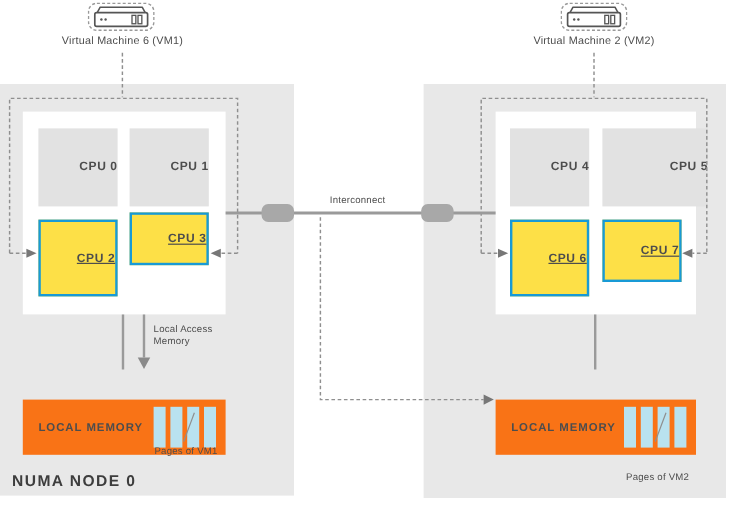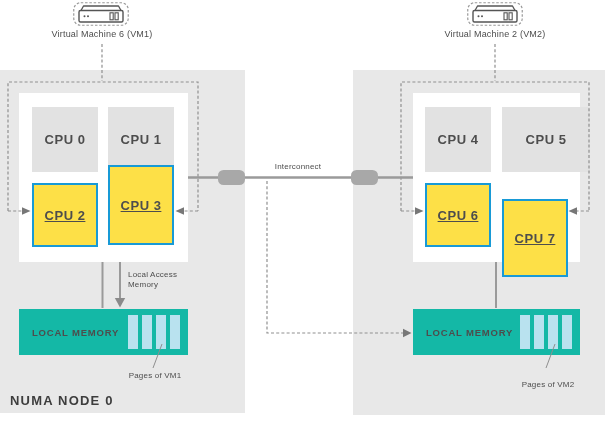--- a/index.html
+++ b/index.html
@@ -6,25 +6,25 @@
     --node-bg:#e8e8e8; --cpu-idle-bg:#e2e2e2; --cpu-active-border:#189ad6;
     --memory-page:#b9e2ef; --line-gray:#9a9a9a; --dash-gray:#8f8f8f;
     --text:#4d4d4d; --title-text:#3d3d3d; --pill-gray:#a8a8a8;
   }
   *{margin:0;padding:0;box-sizing:border-box;}
   body{background:#fff;font-family:"Liberation Sans",sans-serif;}
   .canvas{position:relative;width:613px;height:423px;background:#fff;overflow:hidden;}
   .abs{position:absolute;}
   .node-box{background:var(--node-bg);}
   .white-box{background:#fff;}
-  .cpu{display:flex;align-items:center;justify-content:center;
-       font-size:13px;font-weight:700;letter-spacing:.5px;color:var(--text);}
+  .cpu{display:flex;align-items:center;justify-content:flex-end;
+       font-size:10px;font-weight:700;letter-spacing:.5px;color:var(--text);}
   .cpu.idle{background:var(--cpu-idle-bg);}
   .cpu.active{background:#fde047;border:2px solid var(--cpu-active-border);text-decoration:underline;}
-  .mem-box{background:#14b8a6;display:flex;align-items:center;}
+  .mem-box{background:#f97316;display:flex;align-items:center;margin-top:24px;}
   .mem-label{font-size:9.5px;font-weight:700;letter-spacing:.8px;color:var(--text);padding-left:13px;}
   .pages{position:absolute;top:6px;display:flex;gap:4px;}
   .page-bar{width:10px;height:34px;background:var(--memory-page);}
   .numa-title{font-size:13px;font-weight:700;letter-spacing:1.2px;color:var(--title-text);}
   .vm-label{font-size:9px;color:var(--text);text-align:center;letter-spacing:.2px;}
   .anno{font-size:8px;color:var(--text);line-height:10px;letter-spacing:.2px;}
   .anno span{display:block;}
   .center{text-align:center;}
   svg.overlay{position:absolute;left:0;top:0;pointer-events:none;}
 </style>
@@ -41,34 +41,34 @@
 
   <div class="abs cpu idle" style="left:32px;top:107px;width:66px;height:65px;">
       <span>CPU 0</span>
     </div>
   <div class="abs cpu idle" style="left:108px;top:107px;width:66px;height:65px;">
       <span>CPU 1</span>
     </div>
   <div class="abs cpu active" style="left:32px;top:183px;width:66px;height:64px;">
       <span>CPU 2</span>
     </div>
-  <div class="abs cpu active" style="left:108px;top:165px;width:66px;height:80px;">
+  <div class="abs cpu active" style="left:108px;top:177px;width:66px;height:44px;">
       <span>CPU 3</span>
     </div>
 
   <div class="abs cpu idle" style="left:425px;top:107px;width:66px;height:65px;">
       <span>CPU 4</span>
     </div>
   <div class="abs cpu idle" style="left:502px;top:107px;width:88px;height:65px;">
       <span>CPU 5</span>
     </div>
   <div class="abs cpu active" style="left:425px;top:183px;width:66px;height:64px;">
       <span>CPU 6</span>
     </div>
-  <div class="abs cpu active" style="left:502px;top:199px;width:66px;height:78px;">
+  <div class="abs cpu active" style="left:502px;top:183px;width:66px;height:52px;">
       <span>CPU 7</span>
     </div>
 
   <div class="abs mem-box" style="left:19px;top:309px;width:169px;height:46px;">
     <span class="mem-label">LOCAL MEMORY</span>
     <div class="pages" style="left:109px;">
       <div class="page-bar"></div>
       <div class="page-bar"></div>
       <div class="page-bar"></div>
       <div class="page-bar"></div>
@@ -145,15 +145,15 @@
 
   <div class="abs anno center" style="left:258px;top:162px;width:80px;text-align:center;">Interconnect</div>
 
   <div class="abs anno" style="left:128px;top:270px;">
     <span>Local Access</span>
     <span>Memory</span>
   </div>
 
 
   <div class="abs anno center" style="left:115px;top:371px;width:80px;">Pages of VM1</div>
-  <div class="abs anno center" style="left:508px;top:380px;width:80px;">Pages of VM2</div>
+  <div class="abs anno center" style="left:508px;top:393px;width:80px;">Pages of VM2</div>
 
 </div>
 
 </body></html>

